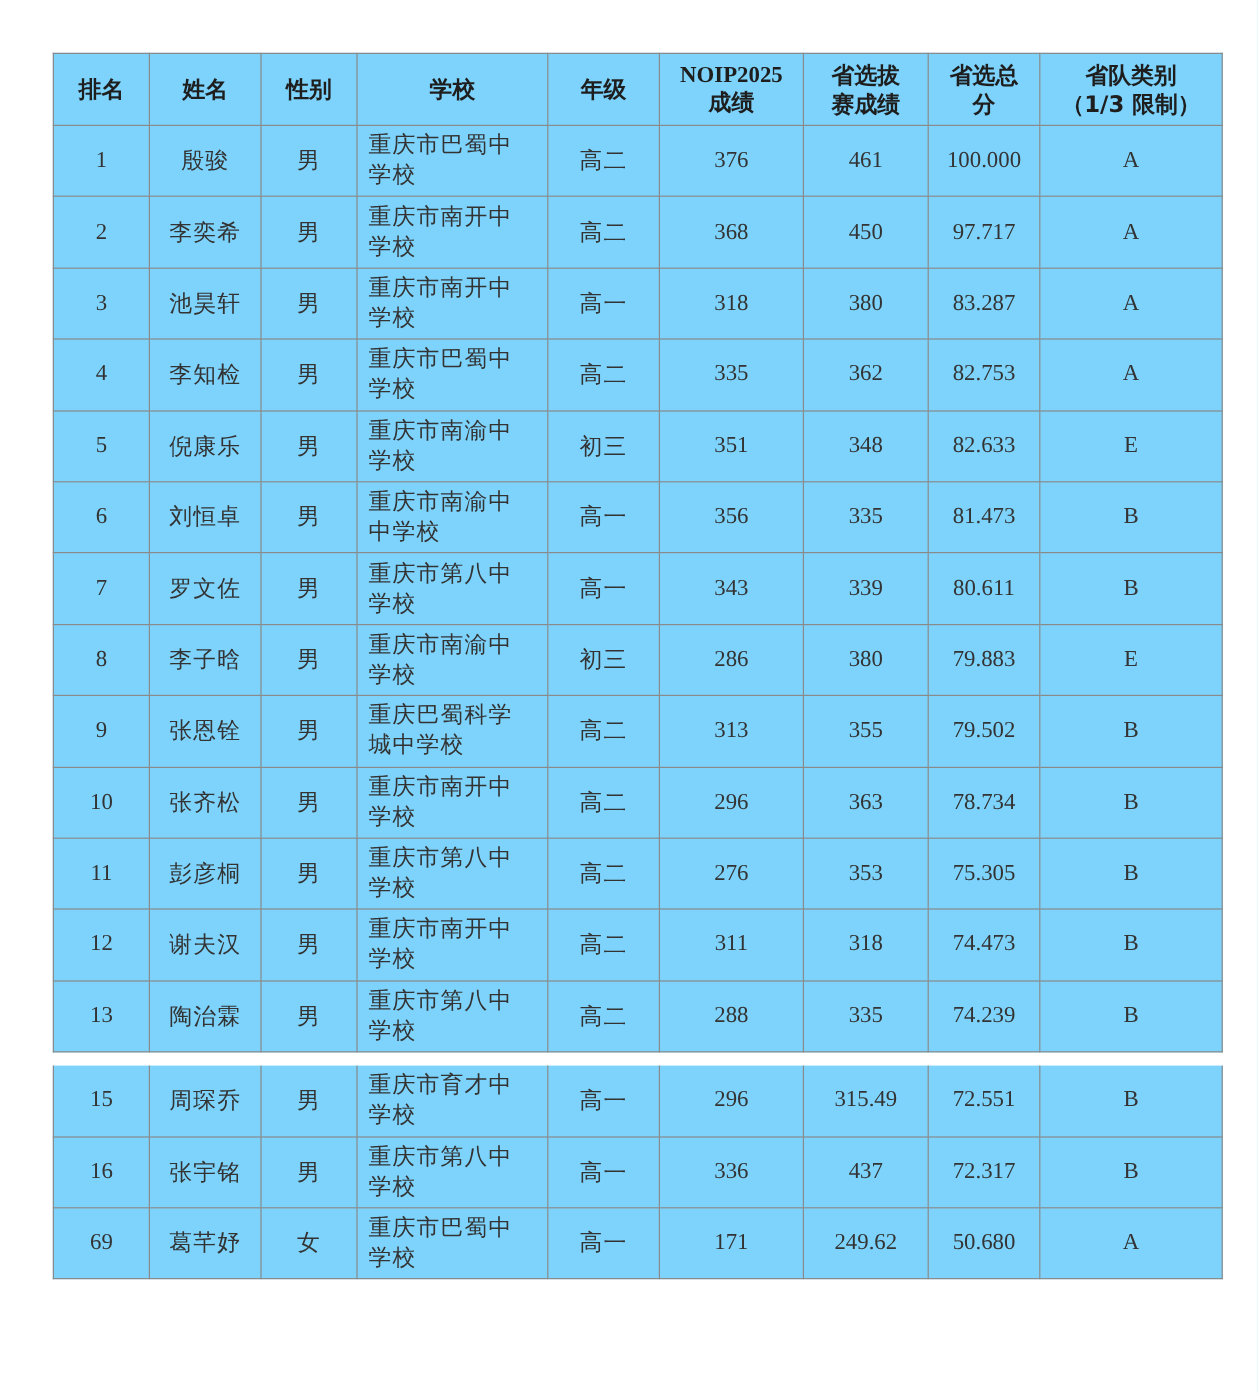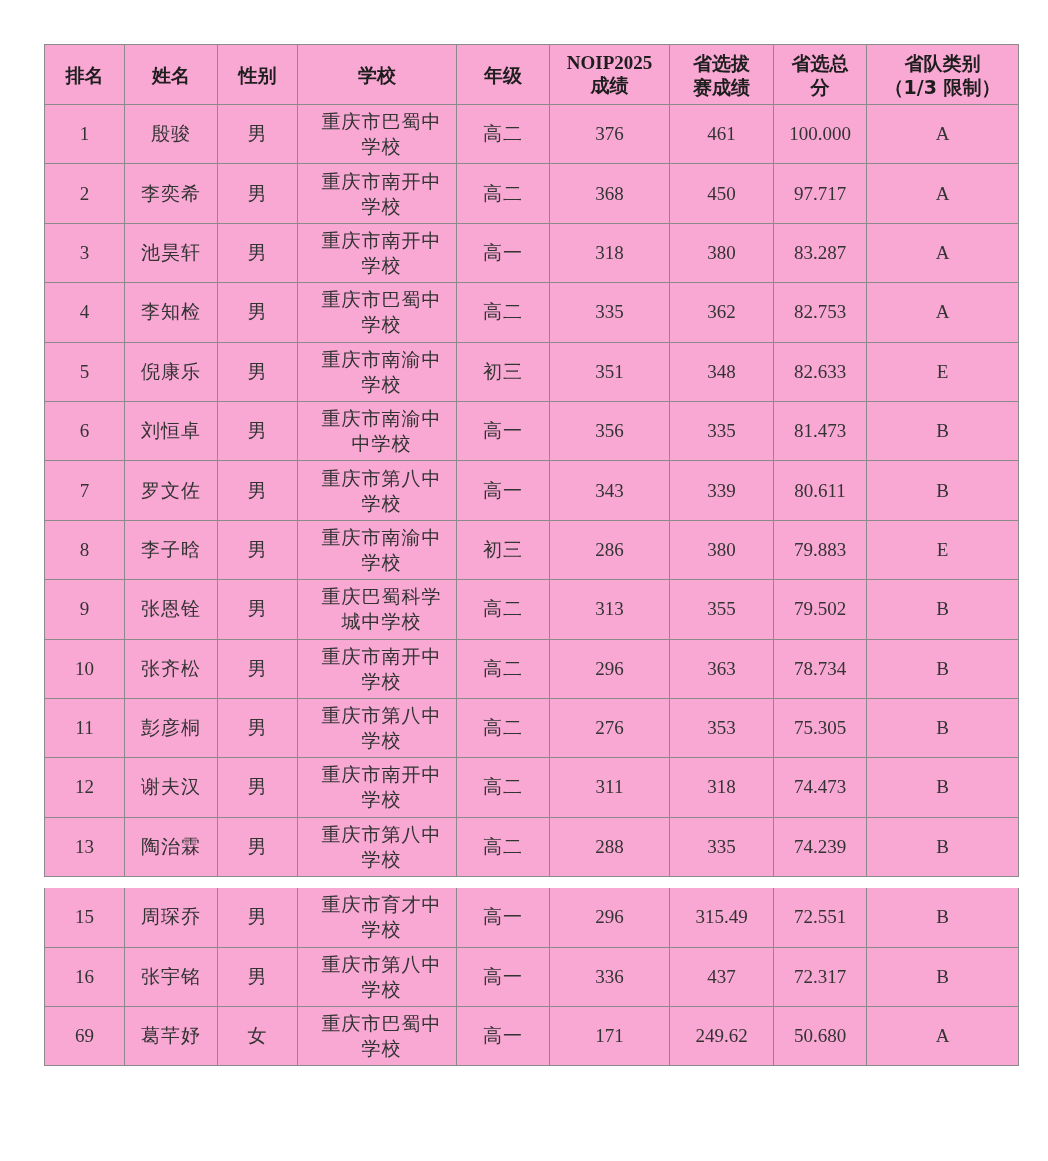--- a/index.html
+++ b/index.html
@@ -13,21 +13,21 @@
       position: relative;
       overflow: hidden;
       font-family: "Liberation Serif", "DejaVu Serif", serif;
       color: #2a2a2a;
     }
     .tbl {
       position: absolute;
       left: 44px;
       border-collapse: collapse;
       table-layout: fixed;
-      background: #f9a8d4;
+      background: #7dd3fc;
     }
     .tbl td, .tbl th {
       border: 1.5px solid #8a8a8a;
       padding: 0;
       text-align: center;
       vertical-align: middle;
       font-size: 19px;
       font-weight: normal;
       color: #333;
     }
@@ -36,21 +36,21 @@
       font-weight: bold;
       font-size: 19px;
       line-height: 24px;
       color: #1e1e1e;
       height: 59px;
     }
     .tbl th.latin {
       font-family: "Liberation Serif", "DejaVu Serif", serif;
     }
     .tbl td.school {
-      text-align: center;
+      text-align: left;
       padding-left: 9px;
       line-height: 25px;
       font-size: 19px;
       letter-spacing: 1px;
     }
     .tbl td.cjk {
       font-family: "DejaVu Serif", "Liberation Serif", serif;
       letter-spacing: 1px;
     }
     #top-table { top: 44px; }

